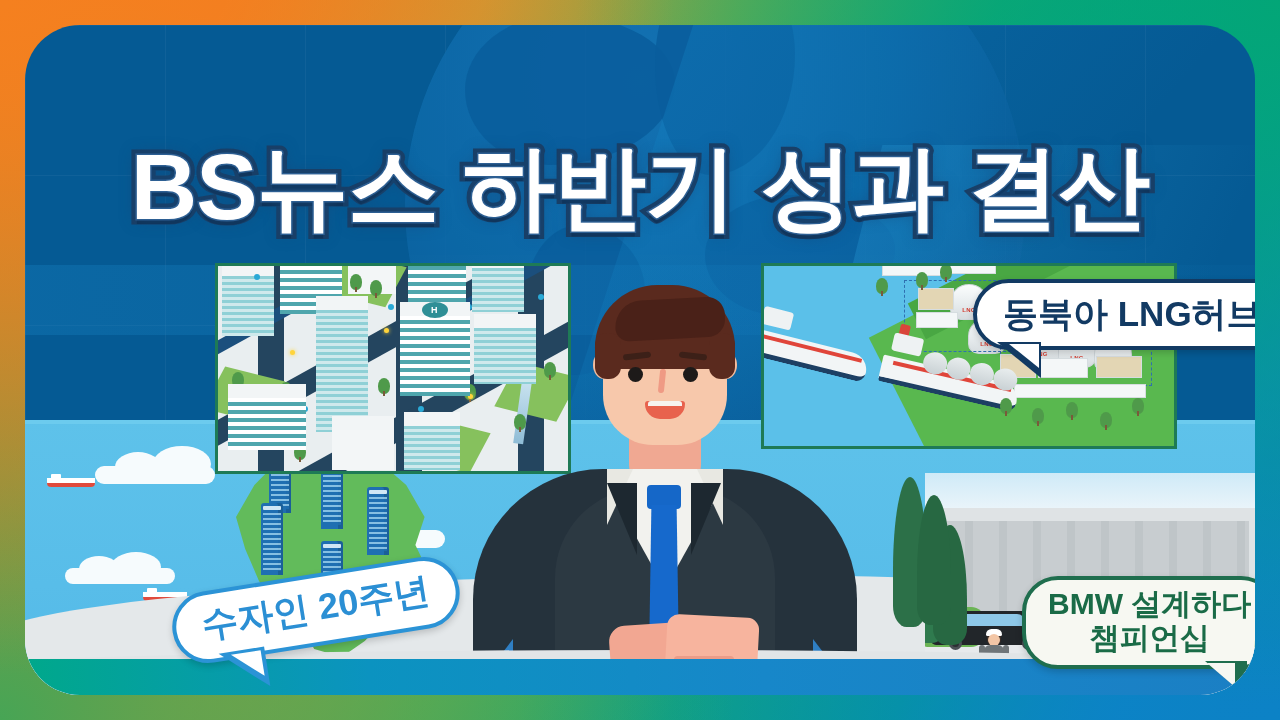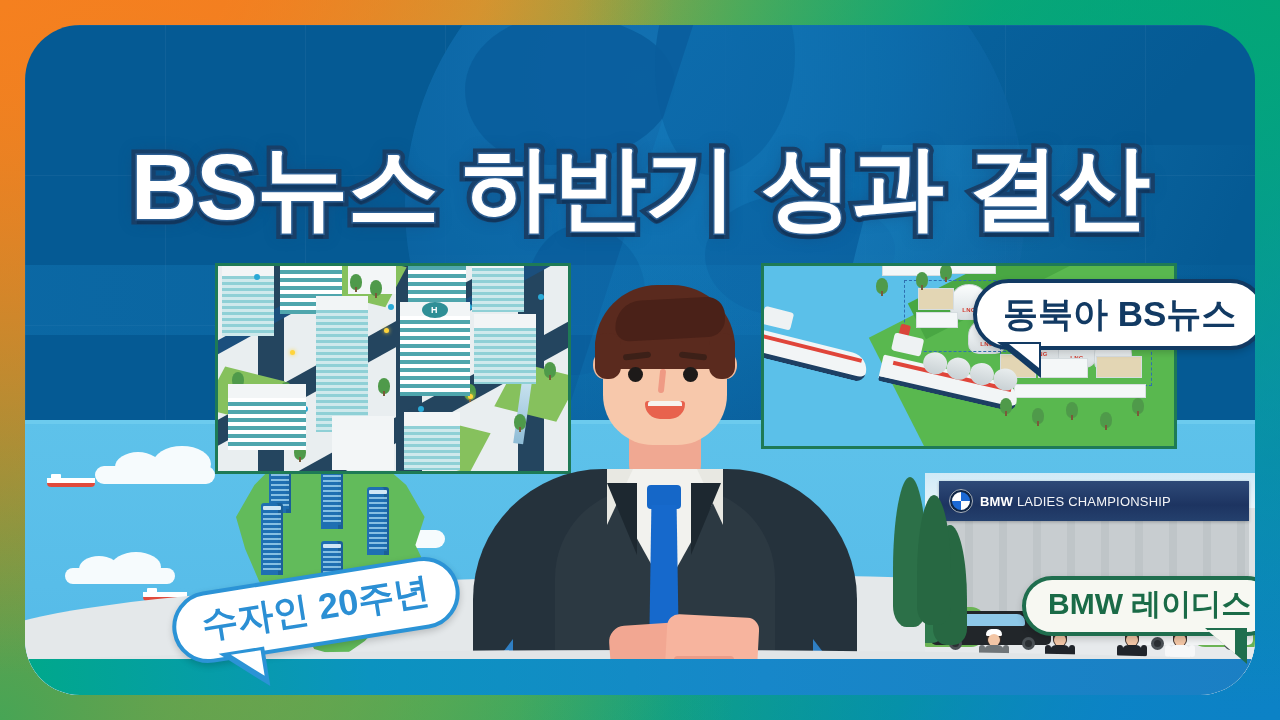--- a/index.html
+++ b/index.html
@@ -625,27 +625,20 @@
     </div>
 
     <div class="panel panel-bmw">
       <div class="bmw-sky"></div>
       <div class="bmw-wall"></div>
       <div class="bmw-ground"></div>
 
       <div class="bmw-hedge" style="left:-10px;width:70px;height:40px;"></div>
       <div class="bmw-hedge" style="right:-16px;width:80px;height:44px;"></div>
 
-      <div class="bmw-banner">
-        <span class="bmw-roundel"></span>
-        <span class="bmw-wordmark">
-          <b>BMW</b>
-          <span>LADIES CHAMPIONSHIP</span>
-        </span>
-      </div>
 
       <div class="car" style="left:6px;width:120px;background:#22262a;">
         <span class="win"></span>
         <span class="wheel" style="left:18px;"></span>
         <span class="wheel" style="right:16px;"></span>
       </div>
       <div class="car" style="right:2px;width:120px;background:#f3f5f6;">
         <span class="win" style="background:#9cd0ea;"></span>
         <span class="wheel" style="left:18px;"></span>
         <span class="wheel" style="right:16px;"></span>
@@ -739,31 +732,32 @@
     </div>
 
     <div class="bottombar"></div>
 
 
     <div class="main-title">BS뉴스 하반기 성과 결산</div>
     <div class="main-title-inner">BS뉴스 하반기 성과 결산</div>
 
 
     <div class="bubble b-lng">
-      <span>동북아 BS뉴스</span>
+      <span>동북아 LNG허브</span>
       <span class="tail"></span>
       <span class="tail-in"></span>
     </div>
 
     <div class="bubble b-suja">
       <span>수자인 20주년</span>
       <span class="tail"></span>
       <span class="tail-in"></span>
     </div>
 
     <div class="bubble b-bmw">
-      <div>BMW 레이디스</div>
+      <div>BMW 설계하다</div>
+      <div>챔피언십</div>
       <span class="tail"></span>
       <span class="tail-in"></span>
     </div>
 
   </div>
 </div>
 
 </body></html>

